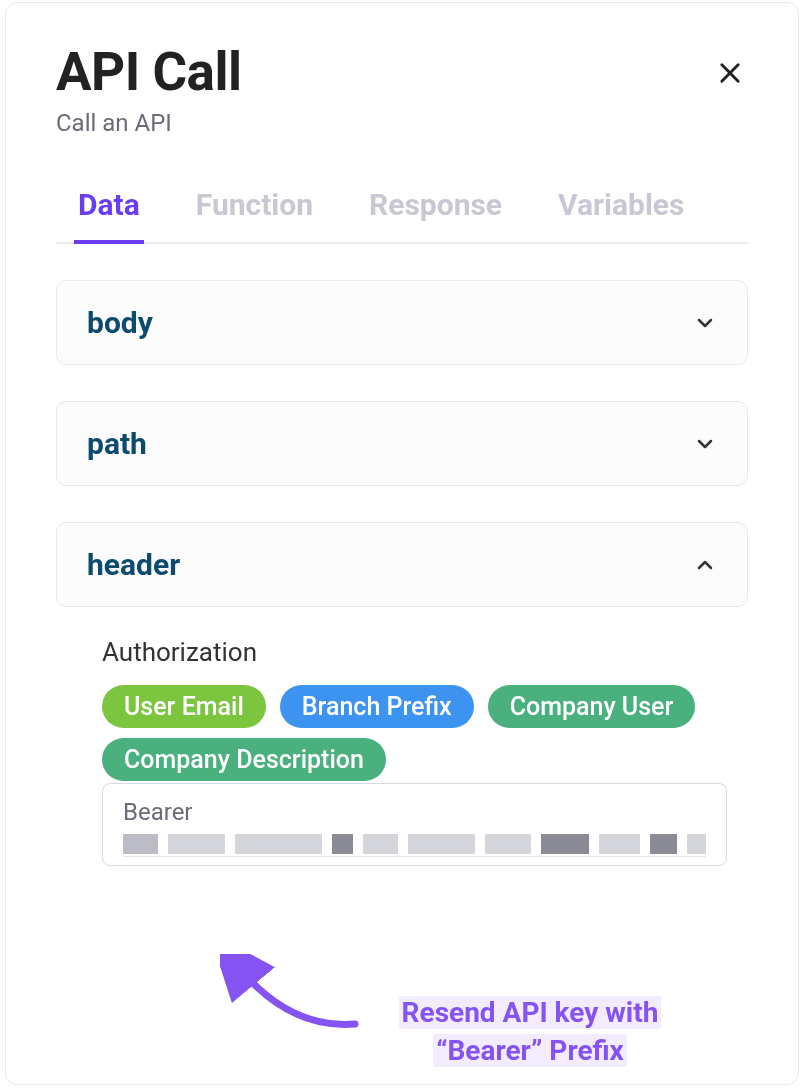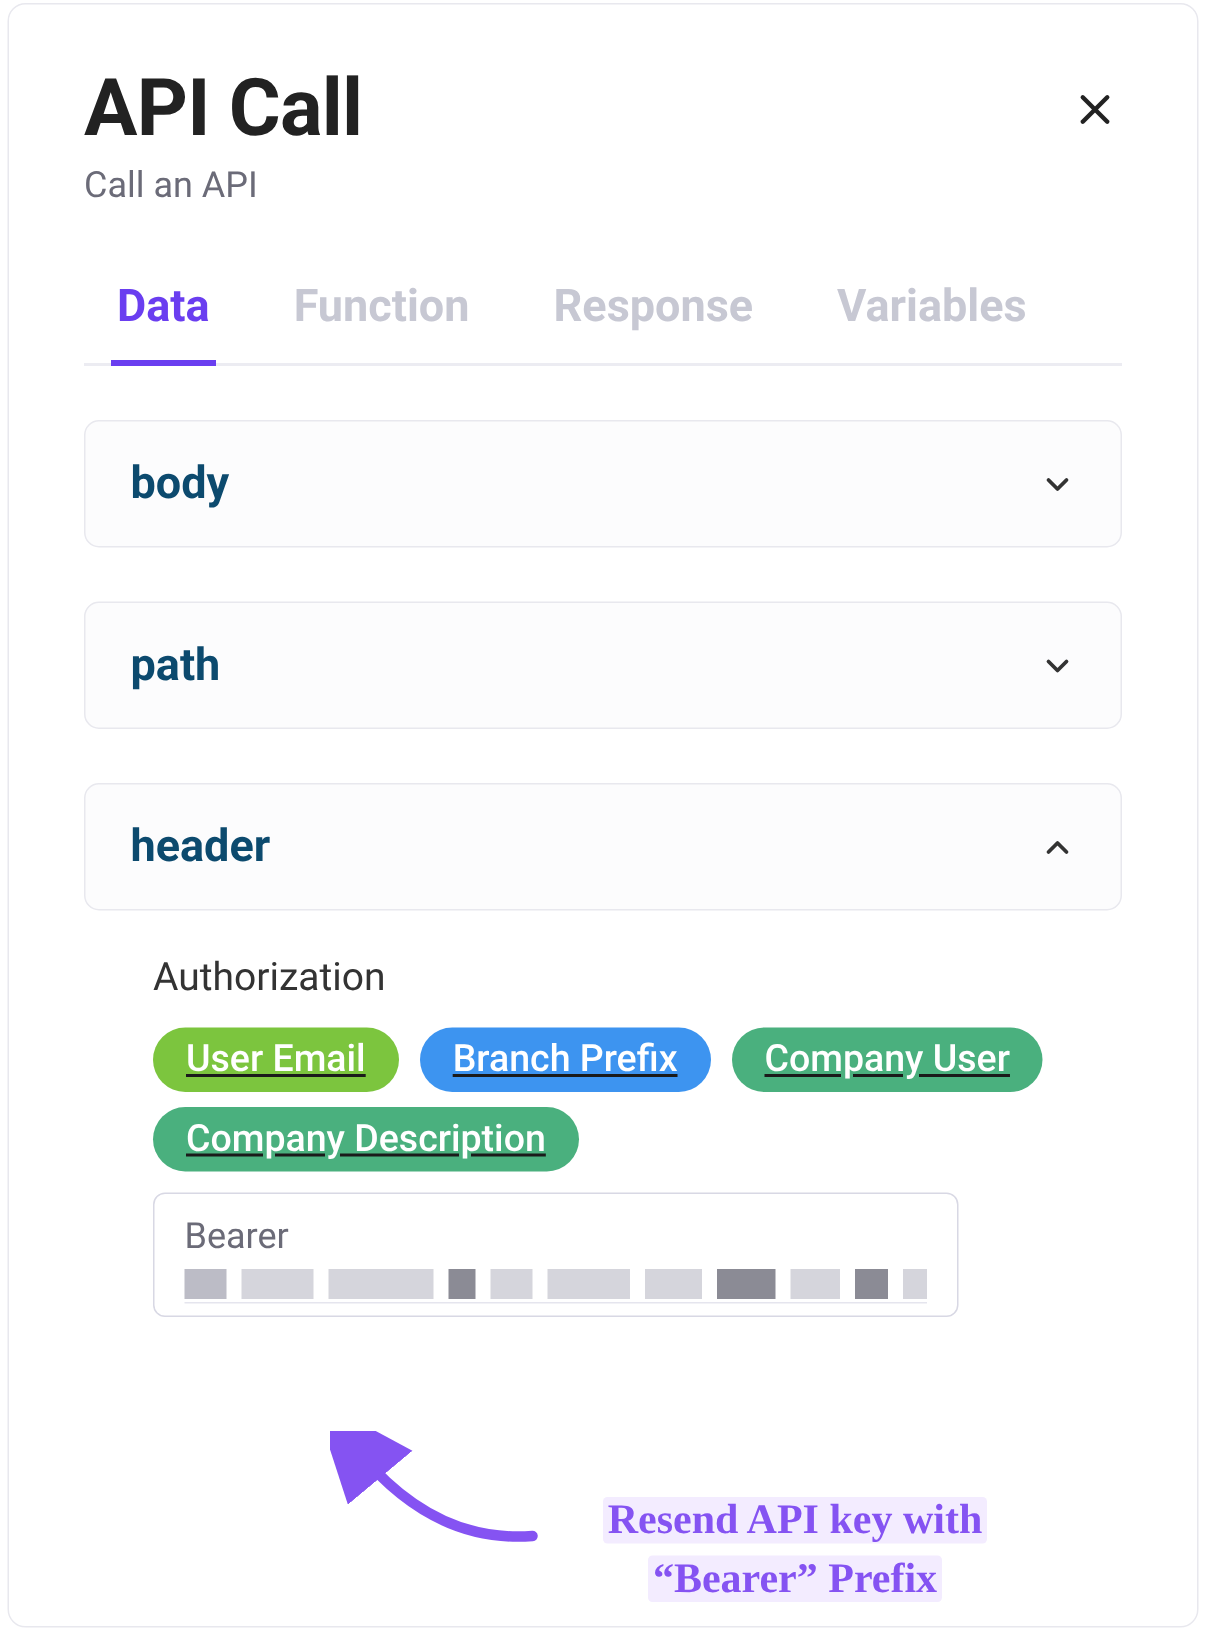--- a/index.html
+++ b/index.html
@@ -89,22 +89,21 @@
   }
   .field-label {
     font-size: 26px;
     color: #333;
     margin-bottom: 18px;
   }
   .chips {
     display: flex;
     flex-wrap: wrap;
     gap: 10px 14px;
-    margin-bottom: 14px;
-    text-decoration: underline;
+    margin-bottom: 2px;
   }
   .chip {
     display: inline-flex;
     align-items: center;
     color: #fff;
     font-size: 25px;
     font-weight: 500;
     padding: 7px 22px;
     border-radius: 999px;
     cursor: pointer;
@@ -112,21 +111,21 @@
   }
   .chip.green-light { background: #7cc53e; }
   .chip.blue { background: #3d94f0; }
   .chip.green { background: #4ab07e; }
 
   .input-box {
     border: 1px solid #d8d8e4;
     border-radius: 8px;
     background: #fff;
     padding: 14px 20px 8px 20px;
-    width: 537px;
+    width: 625px;
   }
   .input-line1 {
     font-size: 24px;
     color: #6b6b78;
     margin-bottom: 8px;
   }
   .redacted-row {
     display: flex;
     gap: 10px;
     padding-bottom: 2px;
@@ -162,21 +161,20 @@
     font-weight: 700;
     color: #8553f2;
     text-align: center;
     line-height: 1.35;
     width: 380px;
   }
   .anno-text span {
     background: #f3ecff;
     padding: 0 3px;
     border-radius: 3px;
-    font-family: Liberation Serif, serif;
   }
 </style>
 </head>
 <body>
 
 <div class="panel">
 
   <div class="header-row">
     <div>
       <h1 class="title">API Call</h1>

